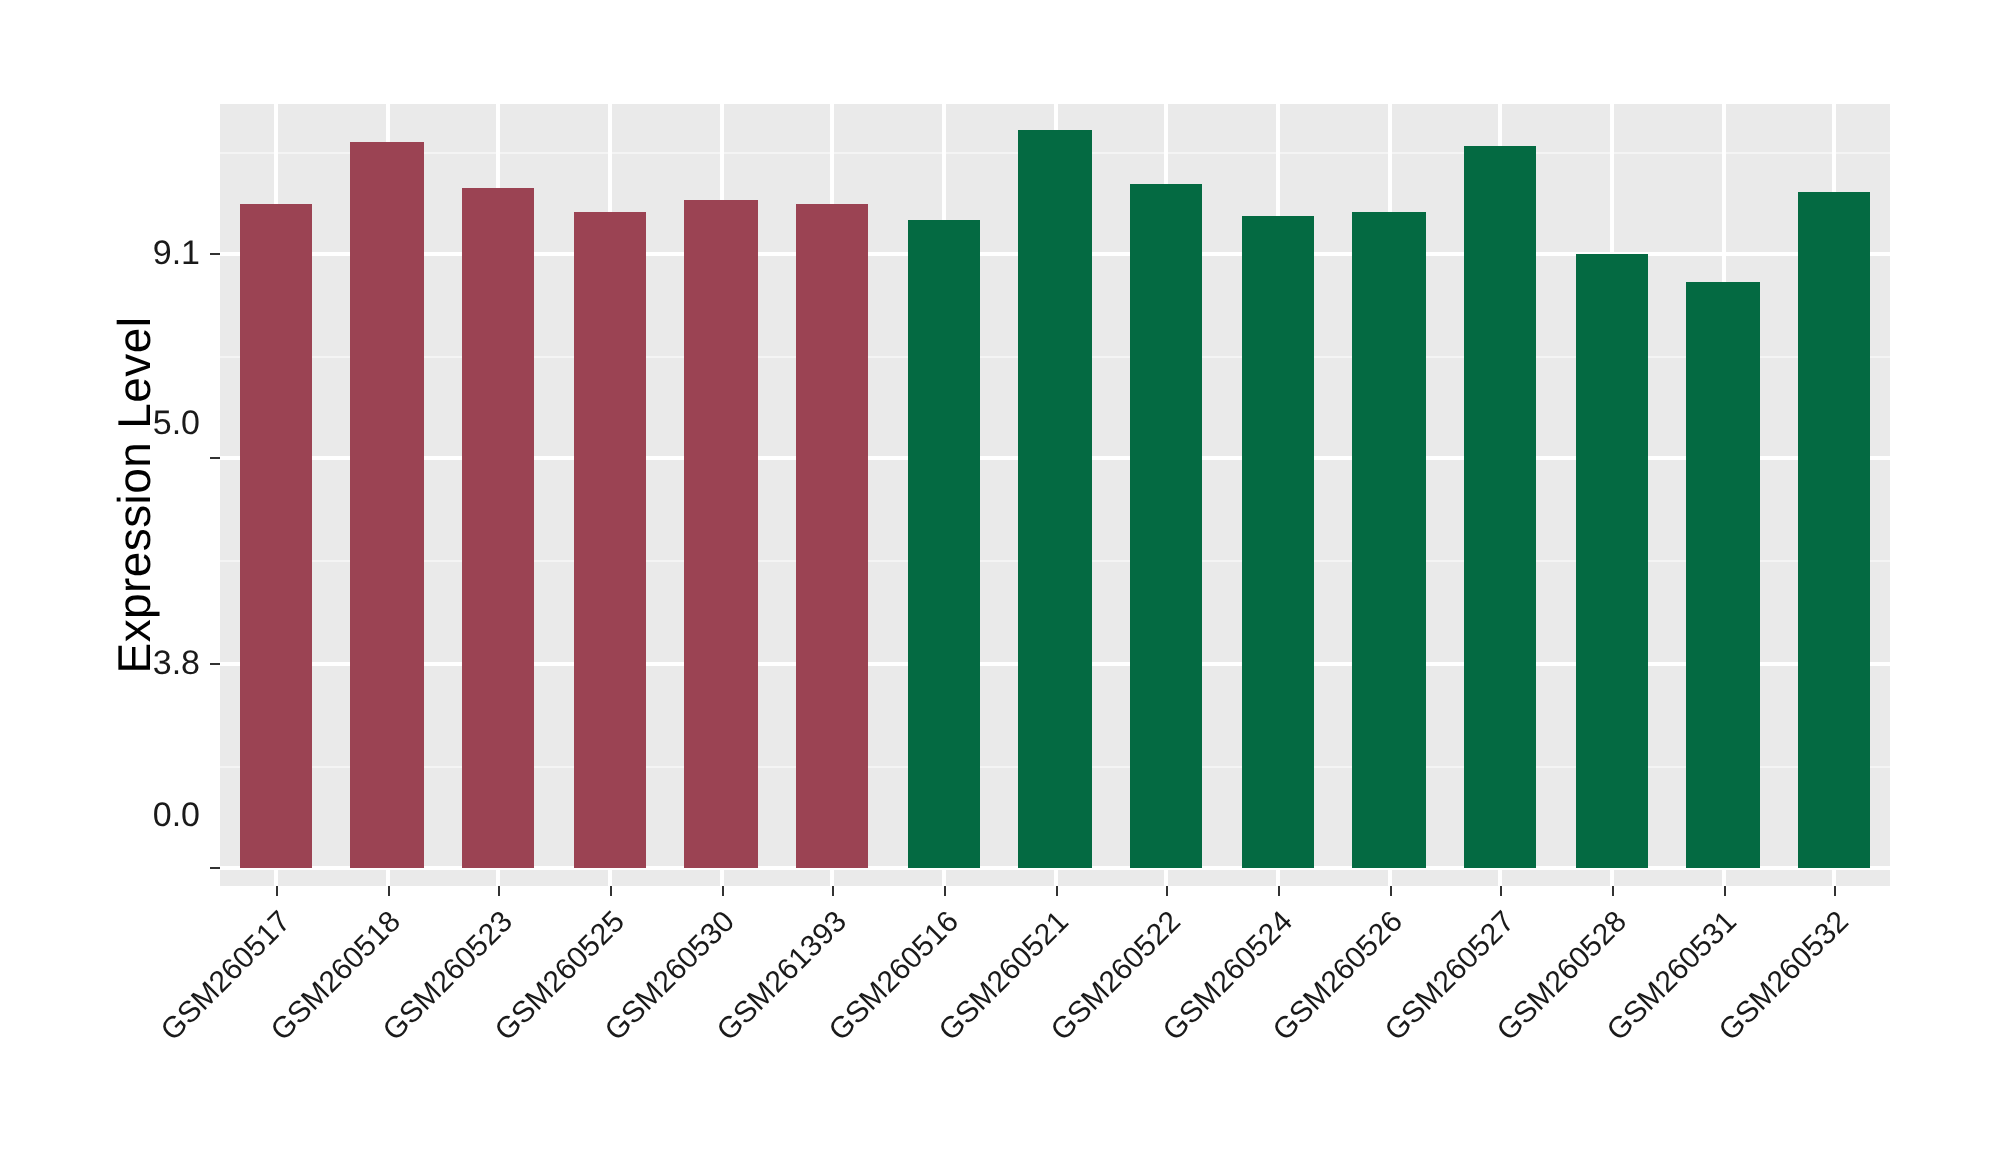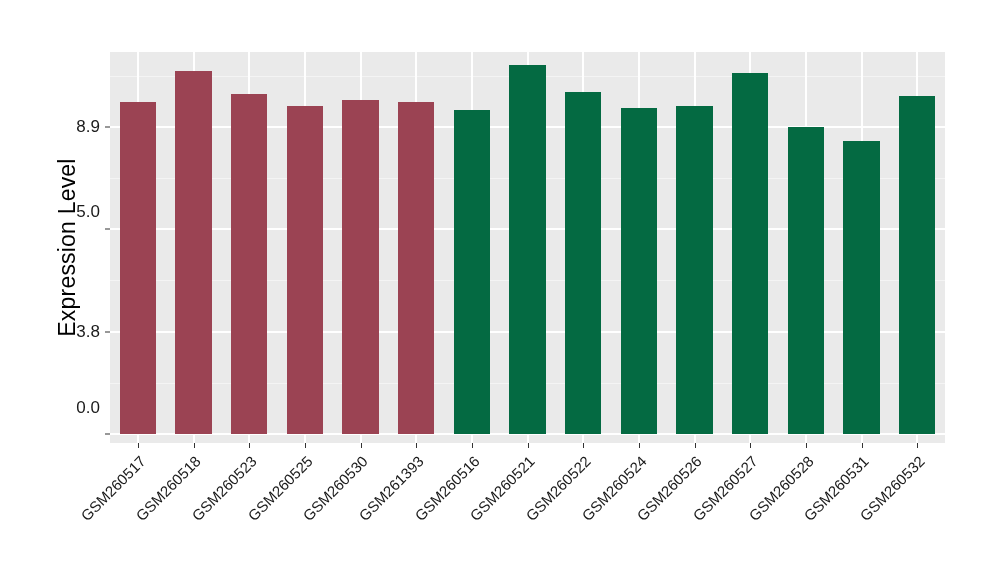--- a/index.html
+++ b/index.html
@@ -147,21 +147,21 @@
 
   <div id="y-axis-title" style="left: 52px; top: 443px; width: 391px; height: 30px;">Expression Level</div>
 
   <div id="y-axis-area">
       <div class="y-tick-label" style="top: 408px; right: 10px;">0.0</div>
       <div class="y-tick-mark" style="top: 434px; left: 49px;"></div>
       <div class="y-tick-label" style="top: 331.581px; right: 10px;">3.8</div>
       <div class="y-tick-mark" style="top: 331.581px; left: 49px;"></div>
       <div class="y-tick-label" style="top: 212px; right: 10px;">5.0</div>
       <div class="y-tick-mark" style="top: 229.161px; left: 49px;"></div>
-      <div class="y-tick-label" style="top: 126.742px; right: 10px;">8.9</div>
+      <div class="y-tick-label" style="top: 126.742px; right: 10px;">9.1</div>
       <div class="y-tick-mark" style="top: 126.742px; left: 49px;"></div>
     </div>
 
   <div id="plot-panel">
       <div class="grid-major" style="top: 381px; background: rgb(255, 255, 255);"></div>
       <div class="grid-major" style="top: 278.581px; background: rgb(255, 255, 255);"></div>
       <div class="grid-major" style="top: 176.161px; background: rgb(255, 255, 255);"></div>
       <div class="grid-major" style="top: 73.7419px; background: rgb(255, 255, 255);"></div>
       <div class="grid-minor" style="top: 330.79px;"></div>
       <div class="grid-minor" style="top: 228.371px;"></div>

